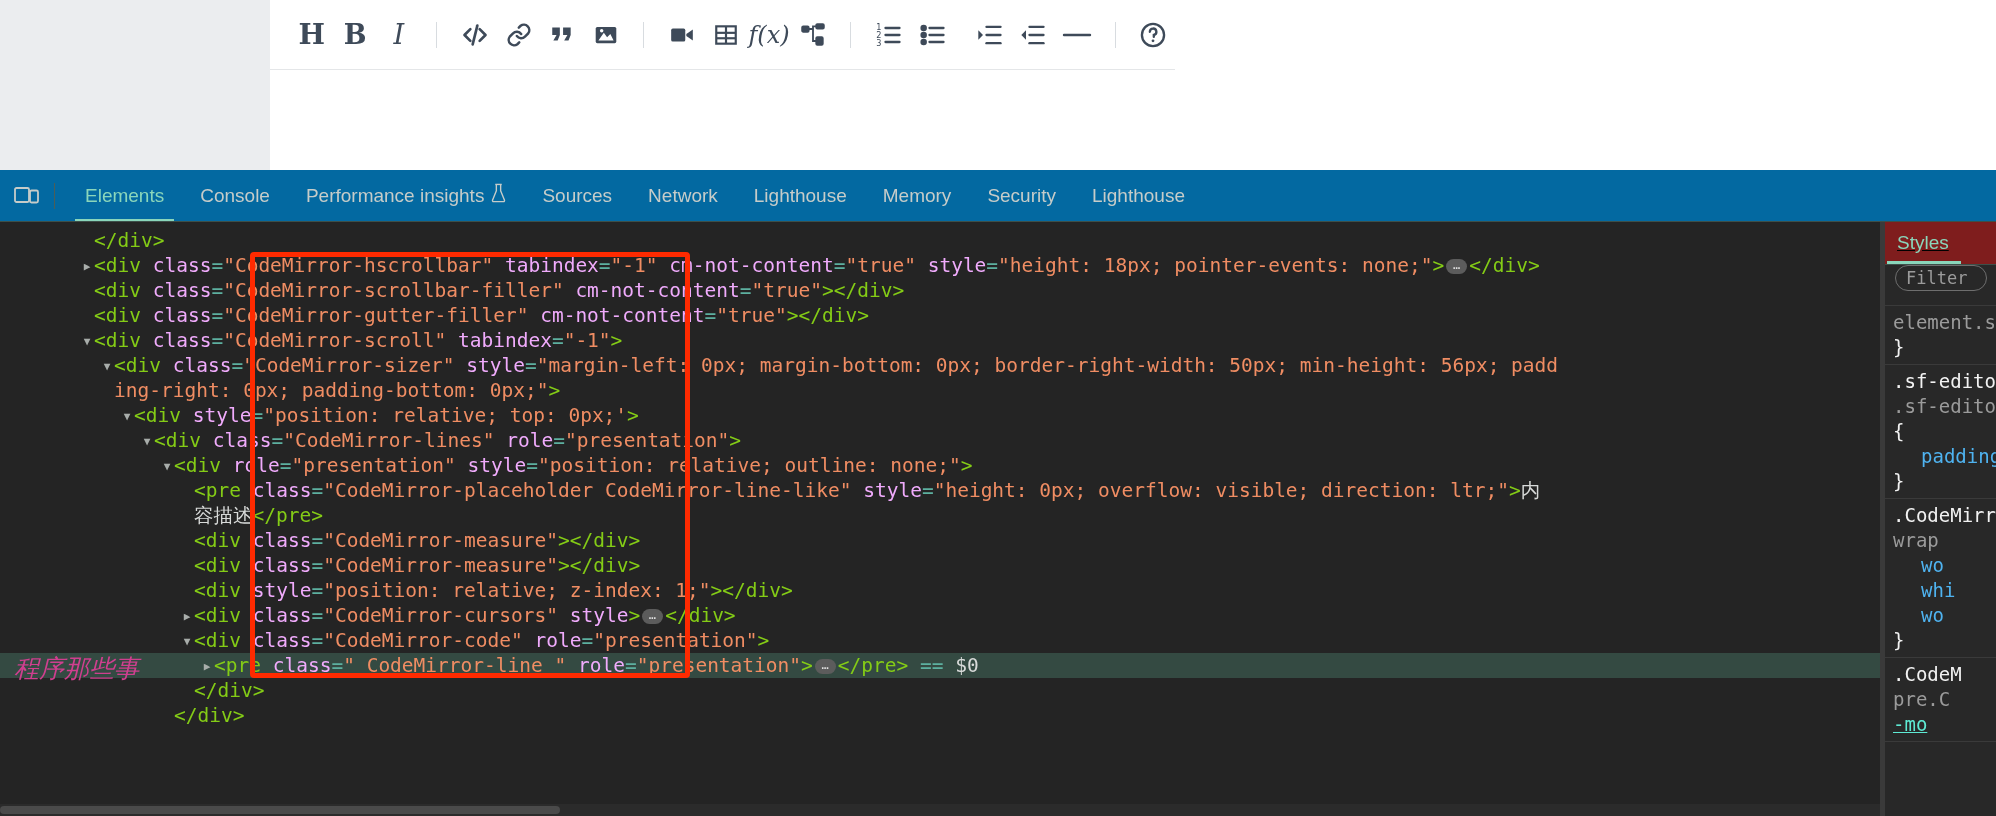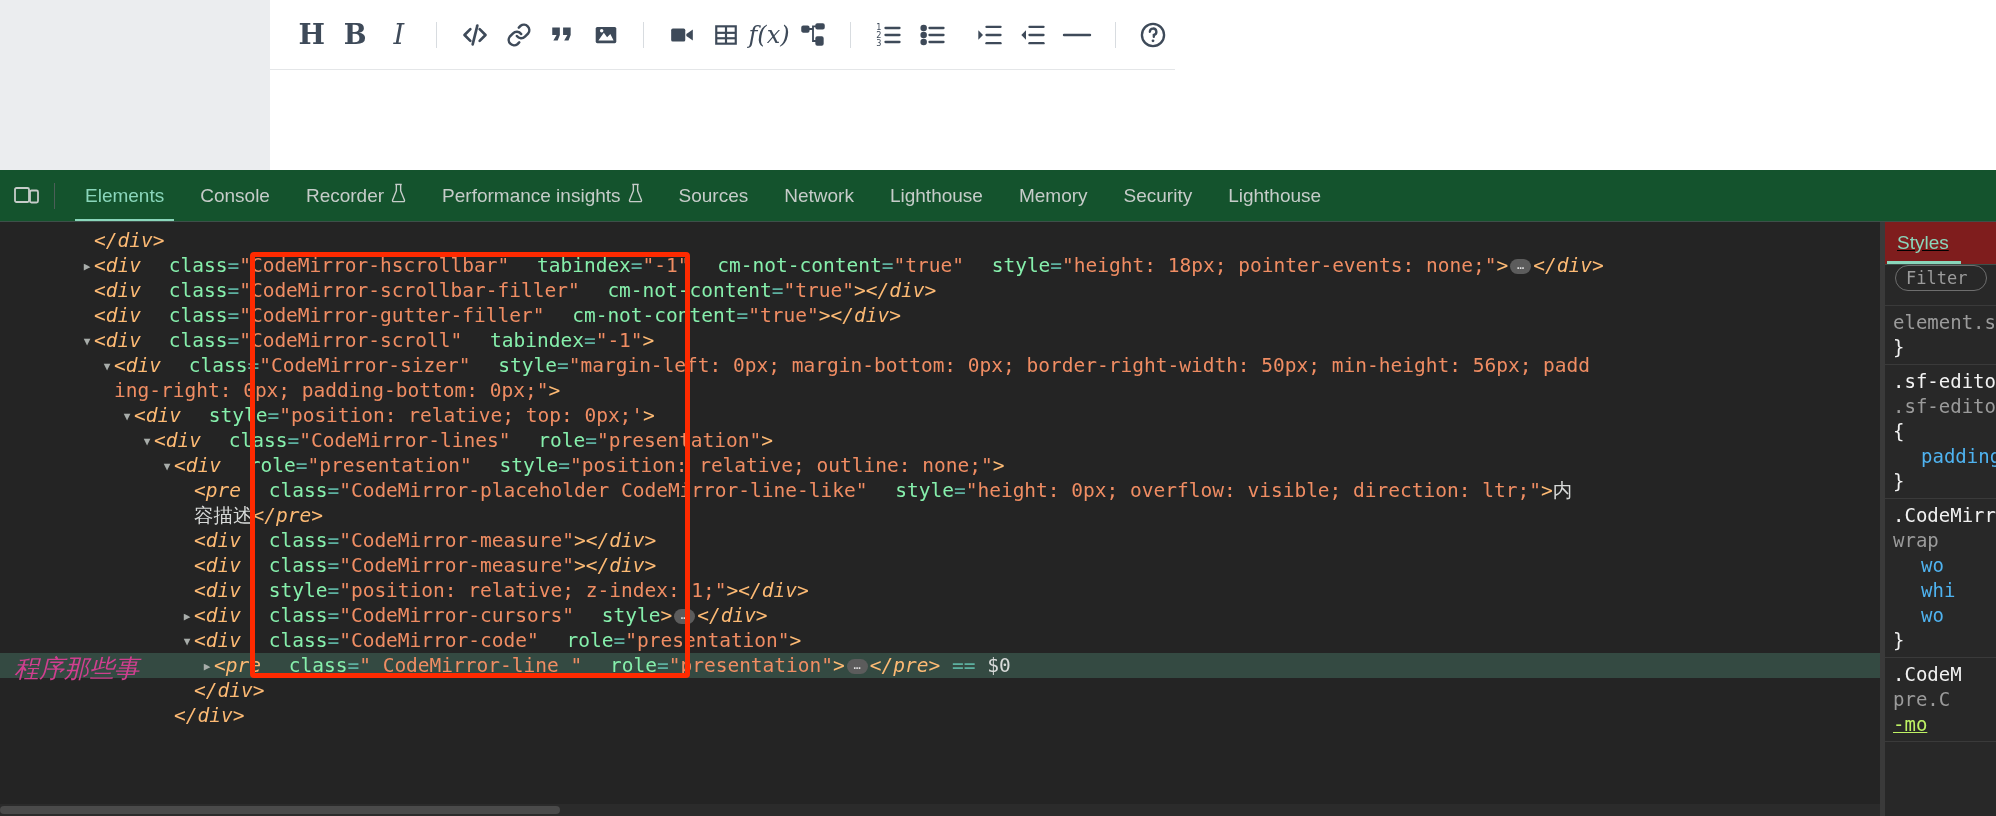--- a/index.html
+++ b/index.html
@@ -42,21 +42,21 @@
     position:absolute;left:0;top:0;width:270px;height:170px;background:#ebedef;
   }
 
   
   #devtools{
     position:absolute;left:0;top:170px;width:1996px;height:646px;
     background:#242424;
     font-family:"DejaVu Sans Mono", monospace;
   }
   #dt-tabbar{
-    position:relative;height:52px;background:#14532d;
+    position:relative;height:52px;background:#0369a1;
     display:flex;align-items:center;box-sizing:border-box;
     border-bottom:1px solid #3d4f49;
     overflow:hidden;
   }
   #dock-icon{
     width:26px;height:26px;margin-left:14px;margin-right:14px;
     display:flex;align-items:center;justify-content:center;cursor:pointer;
   }
   .tabbar-div{width:1px;height:26px;background:#4c5e58;margin-right:12px;}
   .dt-tab{
@@ -91,22 +91,22 @@
   .node{position:relative;height:25px;padding-left:0;color:#cfd2d0;}
   .node.sel{background:#344a42;}
   .node .ind{display:inline-block;}
   .tw{
     display:inline-block;width:14px;color:#a8adaa;font-size:11px;
     text-align:center;vertical-align:middle;cursor:pointer;
   }
   .tw.open:before{content:"\25BC";}
   .tw.closed:before{content:"\25B6";}
   .tw.none{visibility:hidden;}
-  .tag{color:#fdba74;font-style:italic;}
-  .attr{color:#86efac;margin-left:16px;}
+  .tag{color:#84cc16;}
+  .attr{color:#f0abfc;}
   .val{color:#f08d63;}
   .txt{color:#d8dad9;}
   .eq{color:#5db0a0;}
   .dollar{color:#d8dad9;}
   .badge{
     display:inline-block;width:21px;height:15px;border-radius:9px;background:#5c5c5c;
     color:#e0e0e0;font-size:12px;line-height:13px;text-align:center;
     vertical-align:middle;margin:0 2px;letter-spacing:0.5px;cursor:pointer;
   }
 
@@ -143,21 +143,21 @@
   }
   .st-rule{
     border-bottom:1px solid #3a3a3a;padding:4px 0 4px 8px;
     font-family:"DejaVu Sans Mono", monospace;font-size:19px;line-height:25px;
     color:#cfd2d0;white-space:nowrap;overflow:hidden;
   }
   .sel-w{color:#f2f2f2;}
   .sel-g{color:#9b9b9b;}
   .prop{color:#4fb3f0;padding-left:28px;}
   .brace{color:#f2f2f2;}
-  .dash{color:#bef264;text-decoration:underline;}
+  .dash{color:#5eead4;text-decoration:underline;}
 
   
   #dom-scrollbar{
     position:absolute;left:0;bottom:0;width:1880px;height:12px;background:#2b2b2b;
   }
   #dom-scroll-thumb{
     position:absolute;left:0;top:2px;height:8px;width:560px;background:#4a4a4a;border-radius:4px;
   }
 </style>
 </head>
@@ -290,27 +290,20 @@
         <rect x="16" y="5.5" width="8" height="12" rx="1.5"></rect>
       </svg>
     </div>
     <div class="tabbar-div"></div>
     <div id="dt-tabs" style="display:flex;align-items:center;">
         <div class="dt-tab active">
           <span>Elements</span>
         </div>
         <div class="dt-tab">
           <span>Console</span>
-        </div>
-        <div class="dt-tab">
-          <span>Recorder</span>
-          <span><svg class="flask" viewBox="0 0 14 18" fill="none" stroke="currentColor" stroke-width="1.3" stroke-linejoin="round">
-              <path d="M5 1v6L1.5 15.5a1 1 0 0 0 .9 1.5h9.2a1 1 0 0 0 .9-1.5L9 7V1"></path>
-              <line x1="4" y1="1" x2="10" y2="1"></line>
-            </svg></span>
         </div>
         <div class="dt-tab">
           <span>Performance insights</span>
           <span><svg class="flask" viewBox="0 0 14 18" fill="none" stroke="currentColor" stroke-width="1.3" stroke-linejoin="round">
               <path d="M5 1v6L1.5 15.5a1 1 0 0 0 .9 1.5h9.2a1 1 0 0 0 .9-1.5L9 7V1"></path>
               <line x1="4" y1="1" x2="10" y2="1"></line>
             </svg></span>
         </div>
         <div class="dt-tab">
           <span>Sources</span>

